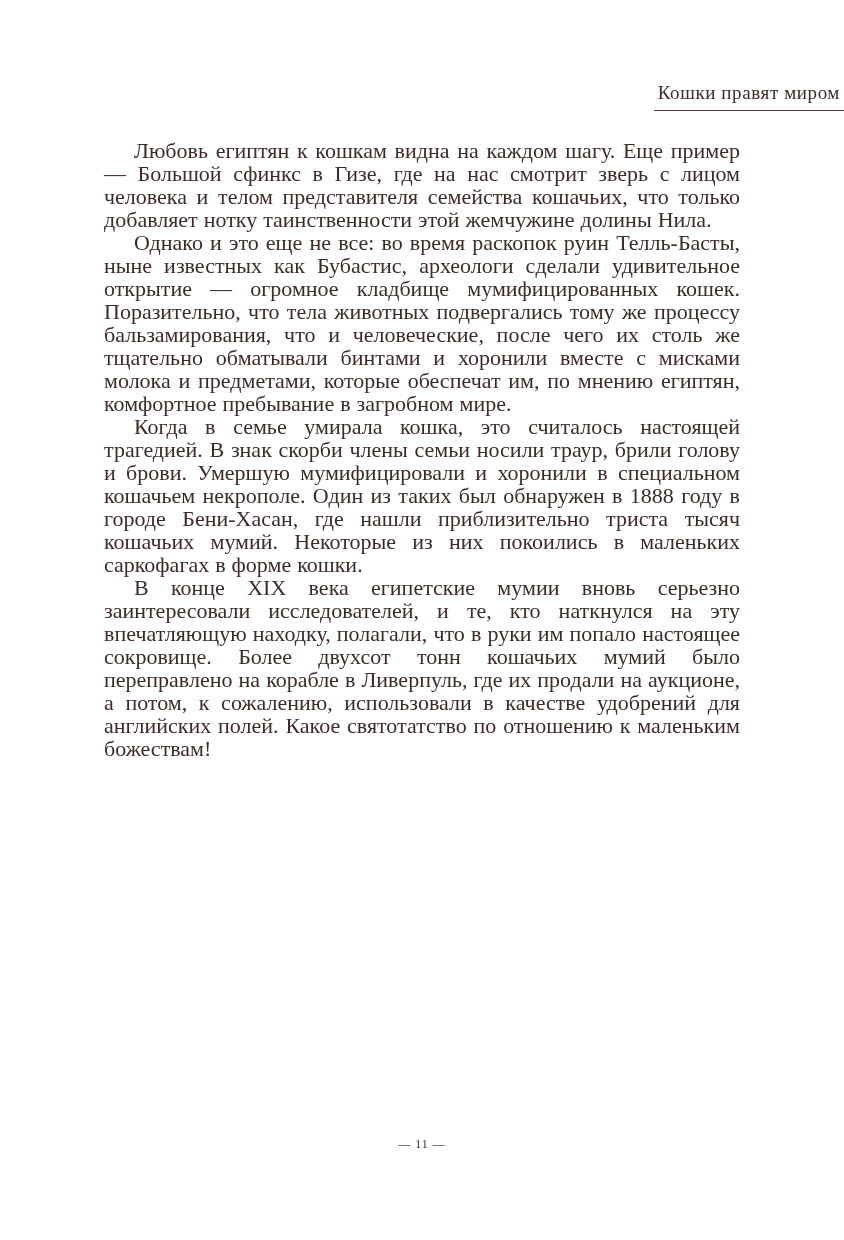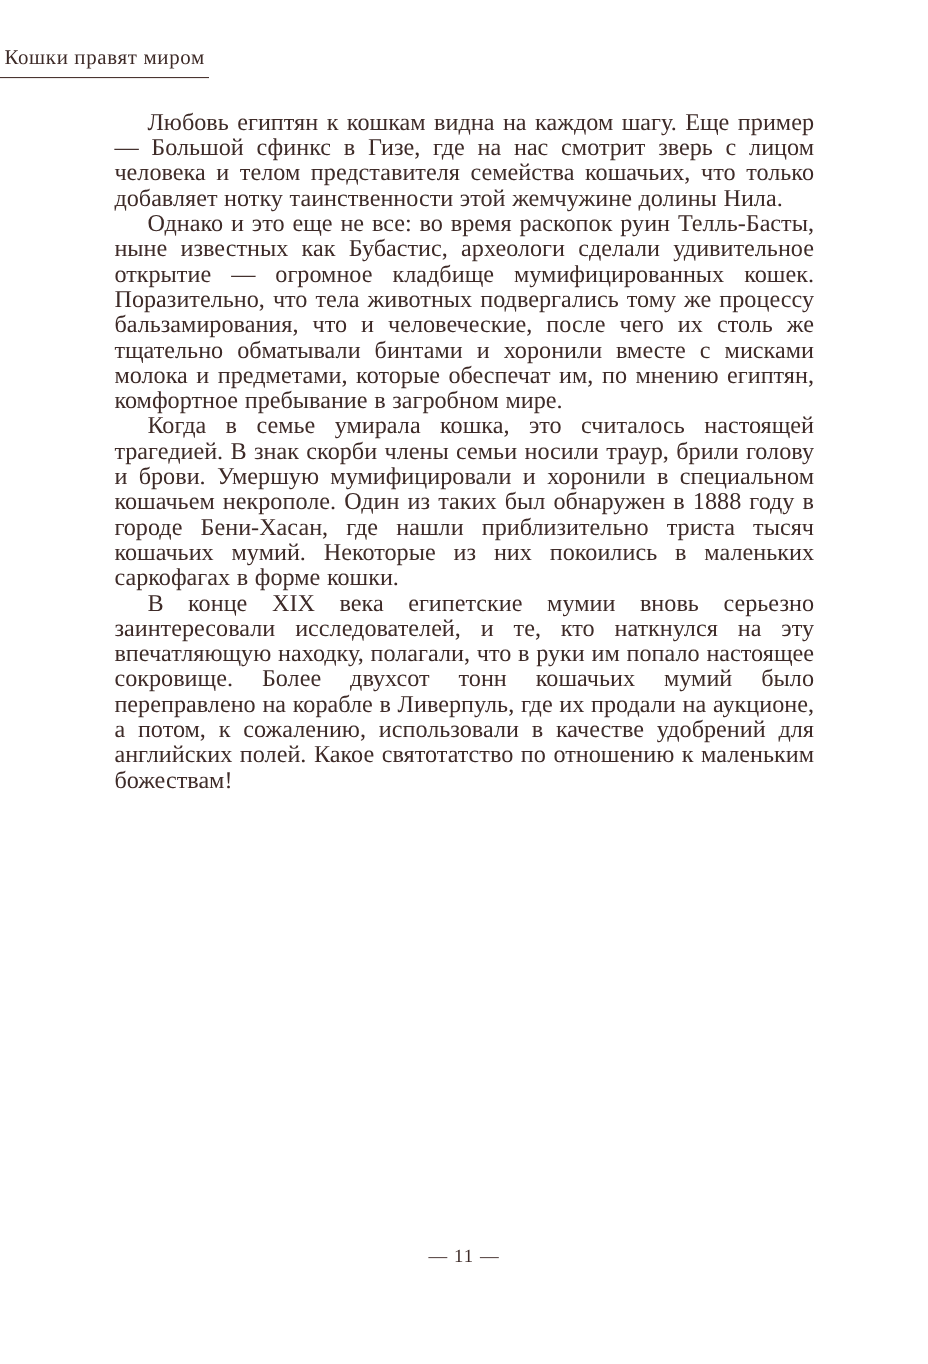--- a/index.html
+++ b/index.html
@@ -12,22 +12,22 @@
     width: 844px;
     height: 1240px;
     margin: 0 auto;
     background: #ffffff;
     box-sizing: border-box;
     font-family: "Liberation Serif", "DejaVu Serif", serif;
     color: #3e2b28;
     overflow: hidden;
   }
   .header-wrap {
-    padding-top: 42px;
-    text-align: left;
+    padding-top: 82px;
+    text-align: right;
   }
   .running-header {
     display: inline-block;
     font-size: 19px;
     letter-spacing: 0.6px;
     padding: 0 4px 6px 4px;
     border-bottom: 1px solid #4a3531;
   }
   .body-text {
     margin: 28px 104px 0 104px;
@@ -44,21 +44,21 @@
     word-spacing: 0.5px;
   }
   .footer-wrap {
     position: absolute;
     left: 0;
     right: 0;
     bottom: 88px;
     text-align: center;
   }
   .page-number {
-    font-size: 17px;
+    font-size: 12px;
     letter-spacing: 1px;
   }
 </style>
 </head>
 <body>
 
 <div class="page">
 
   <div class="header-wrap">
     <span class="running-header">Кошки правят миром</span>

